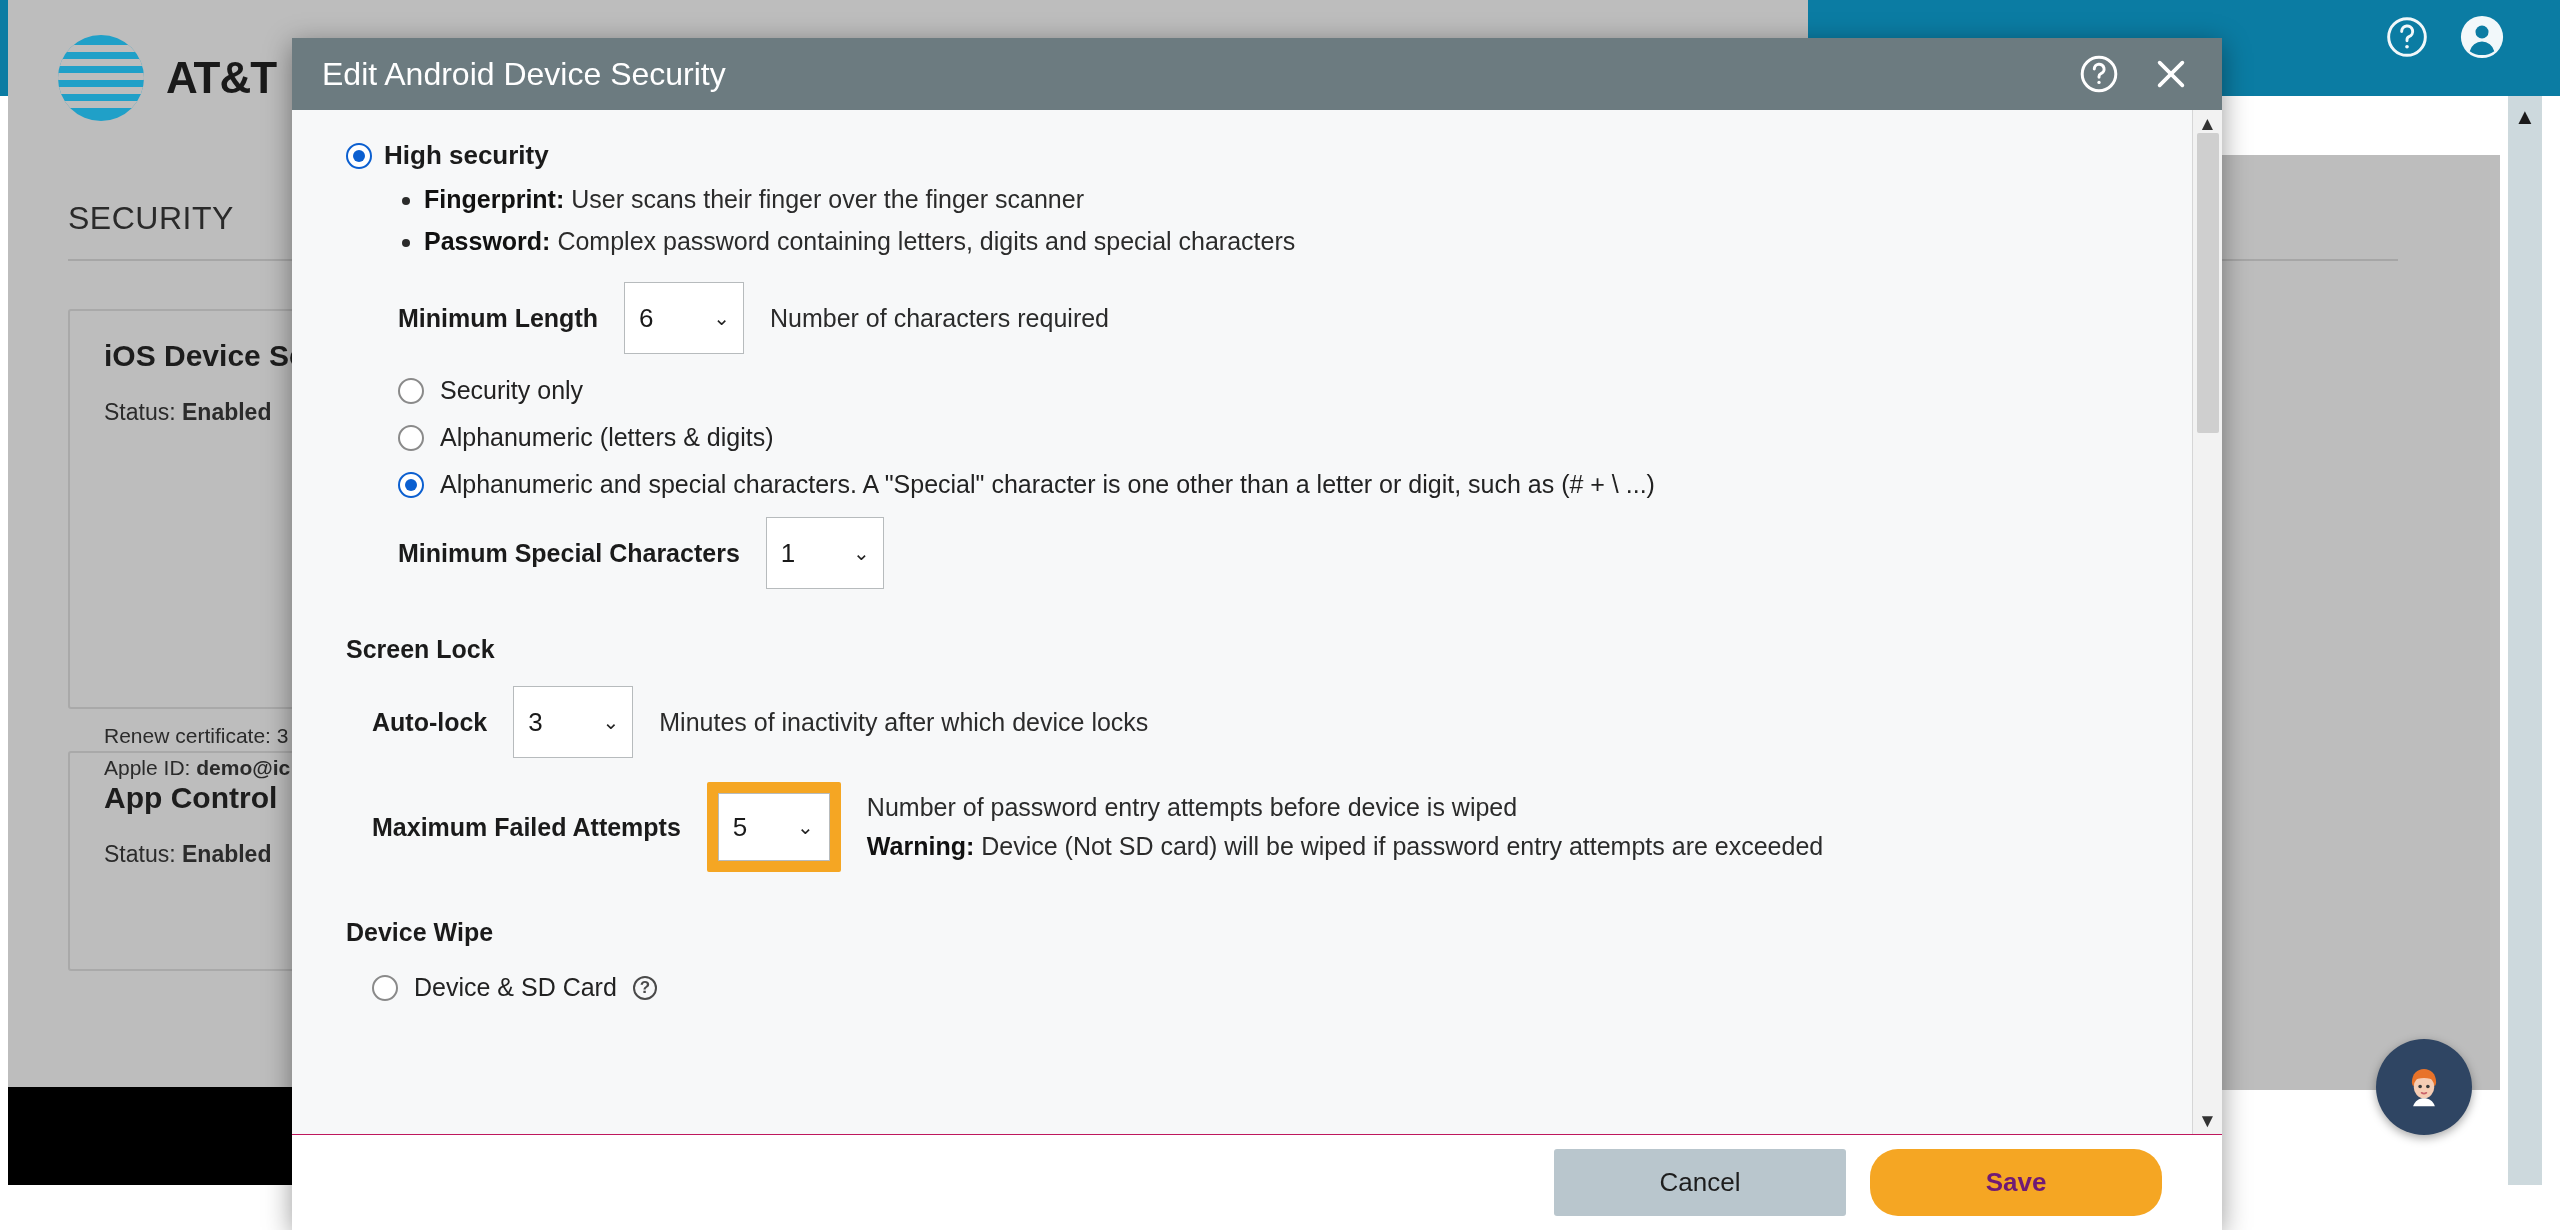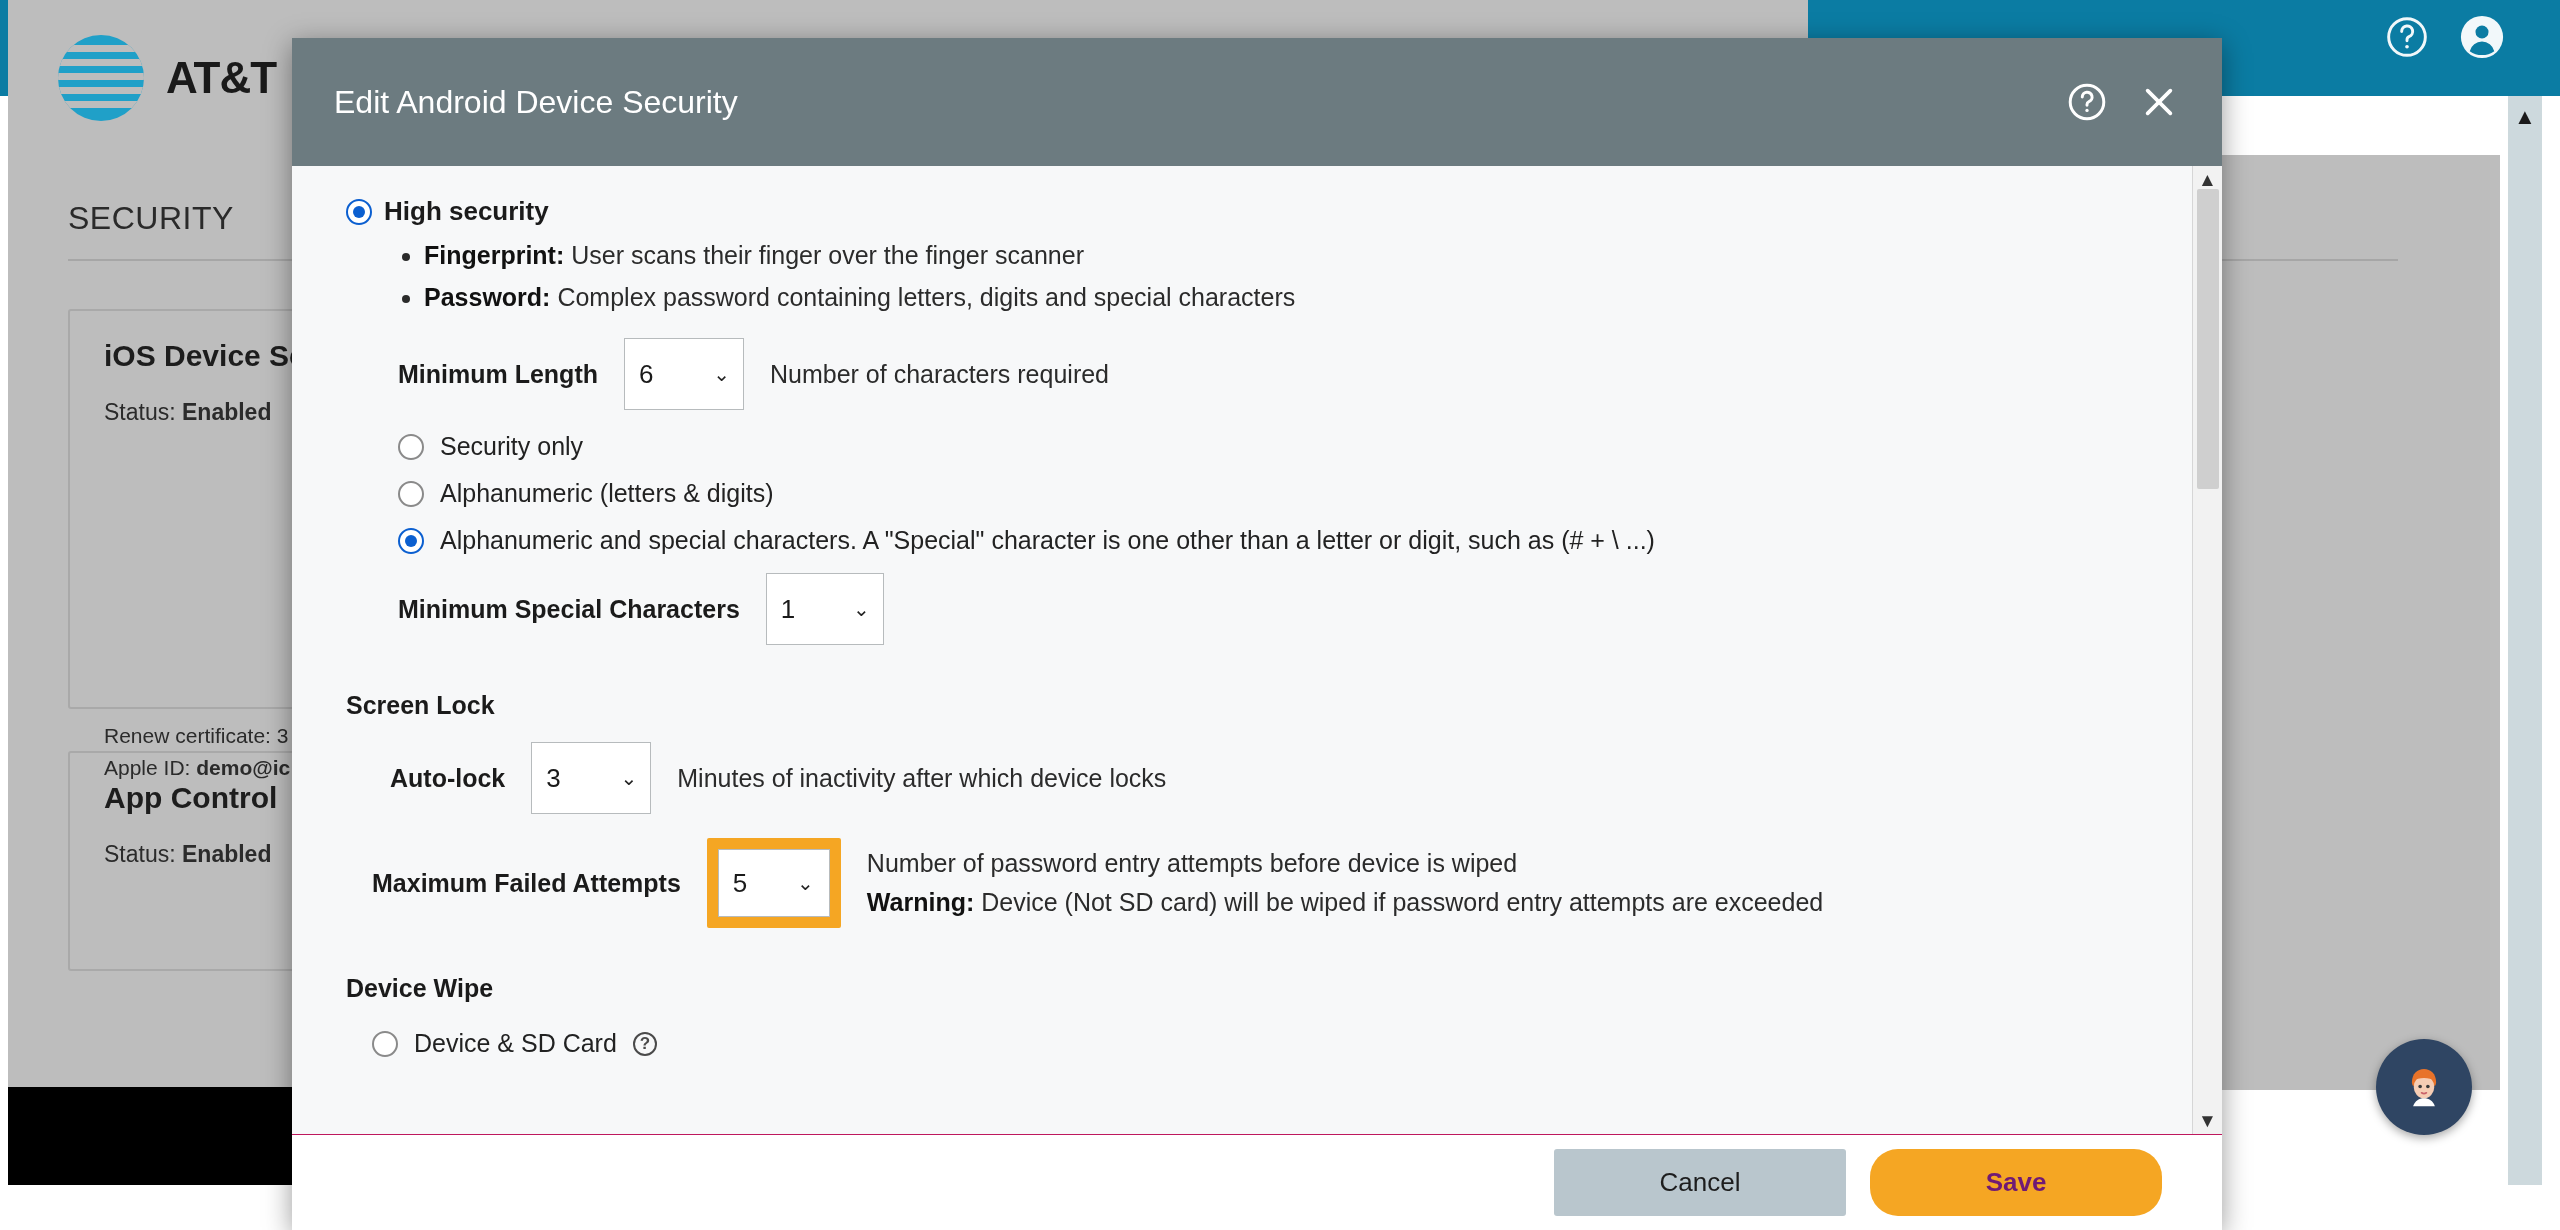--- a/index.html
+++ b/index.html
@@ -121,22 +121,22 @@
     background: rgba(0,0,0,0.0);
   }
   .modal {
     position: absolute; left: 292px; top: 38px;
     width: 1930px; height: 1192px;
     background: #ffffff;
     box-shadow: 0 6px 26px rgba(0,0,0,.40);
     display: flex; flex-direction: column;
   }
   .modal-header {
-    height: 128px; background: #6c7b80;
-    display: flex; align-items: center; padding: 0 42px;
+    height: 72px; background: #6c7b80;
+    display: flex; align-items: center; padding: 0 30px;
     flex: none;
   }
   .modal-title {
     color: #ffffff; font-size: 32px; font-weight: normal; flex: 1;
   }
   .modal-header-actions { display: flex; align-items: center; gap: 30px; }
   .mh-btn { cursor: pointer; color: #ffffff; display: flex; align-items: center; }
 
   .modal-body {
     flex: 1; position: relative; overflow: hidden;
@@ -449,21 +449,21 @@
         <span class="sel-wrap">
           <select class="sel" style="width:118px;height:72px;">
             <option>1</option>
           </select>
           <span class="chev">⌄</span>
         </span>
       </div>
 
       <div class="section-title">Screen Lock</div>
 
-      <div class="field-row" style="margin-left:44px;margin-top:22px;">
+      <div class="field-row" style="margin-left:26px;margin-top:22px;">
         <span class="field-label">Auto-lock</span>
         <span class="sel-wrap">
           <select class="sel" style="width:120px;height:72px;">
             <option>3</option>
           </select>
           <span class="chev">⌄</span>
         </span>
         <span class="field-help">Minutes of inactivity after which device locks</span>
       </div>
 

